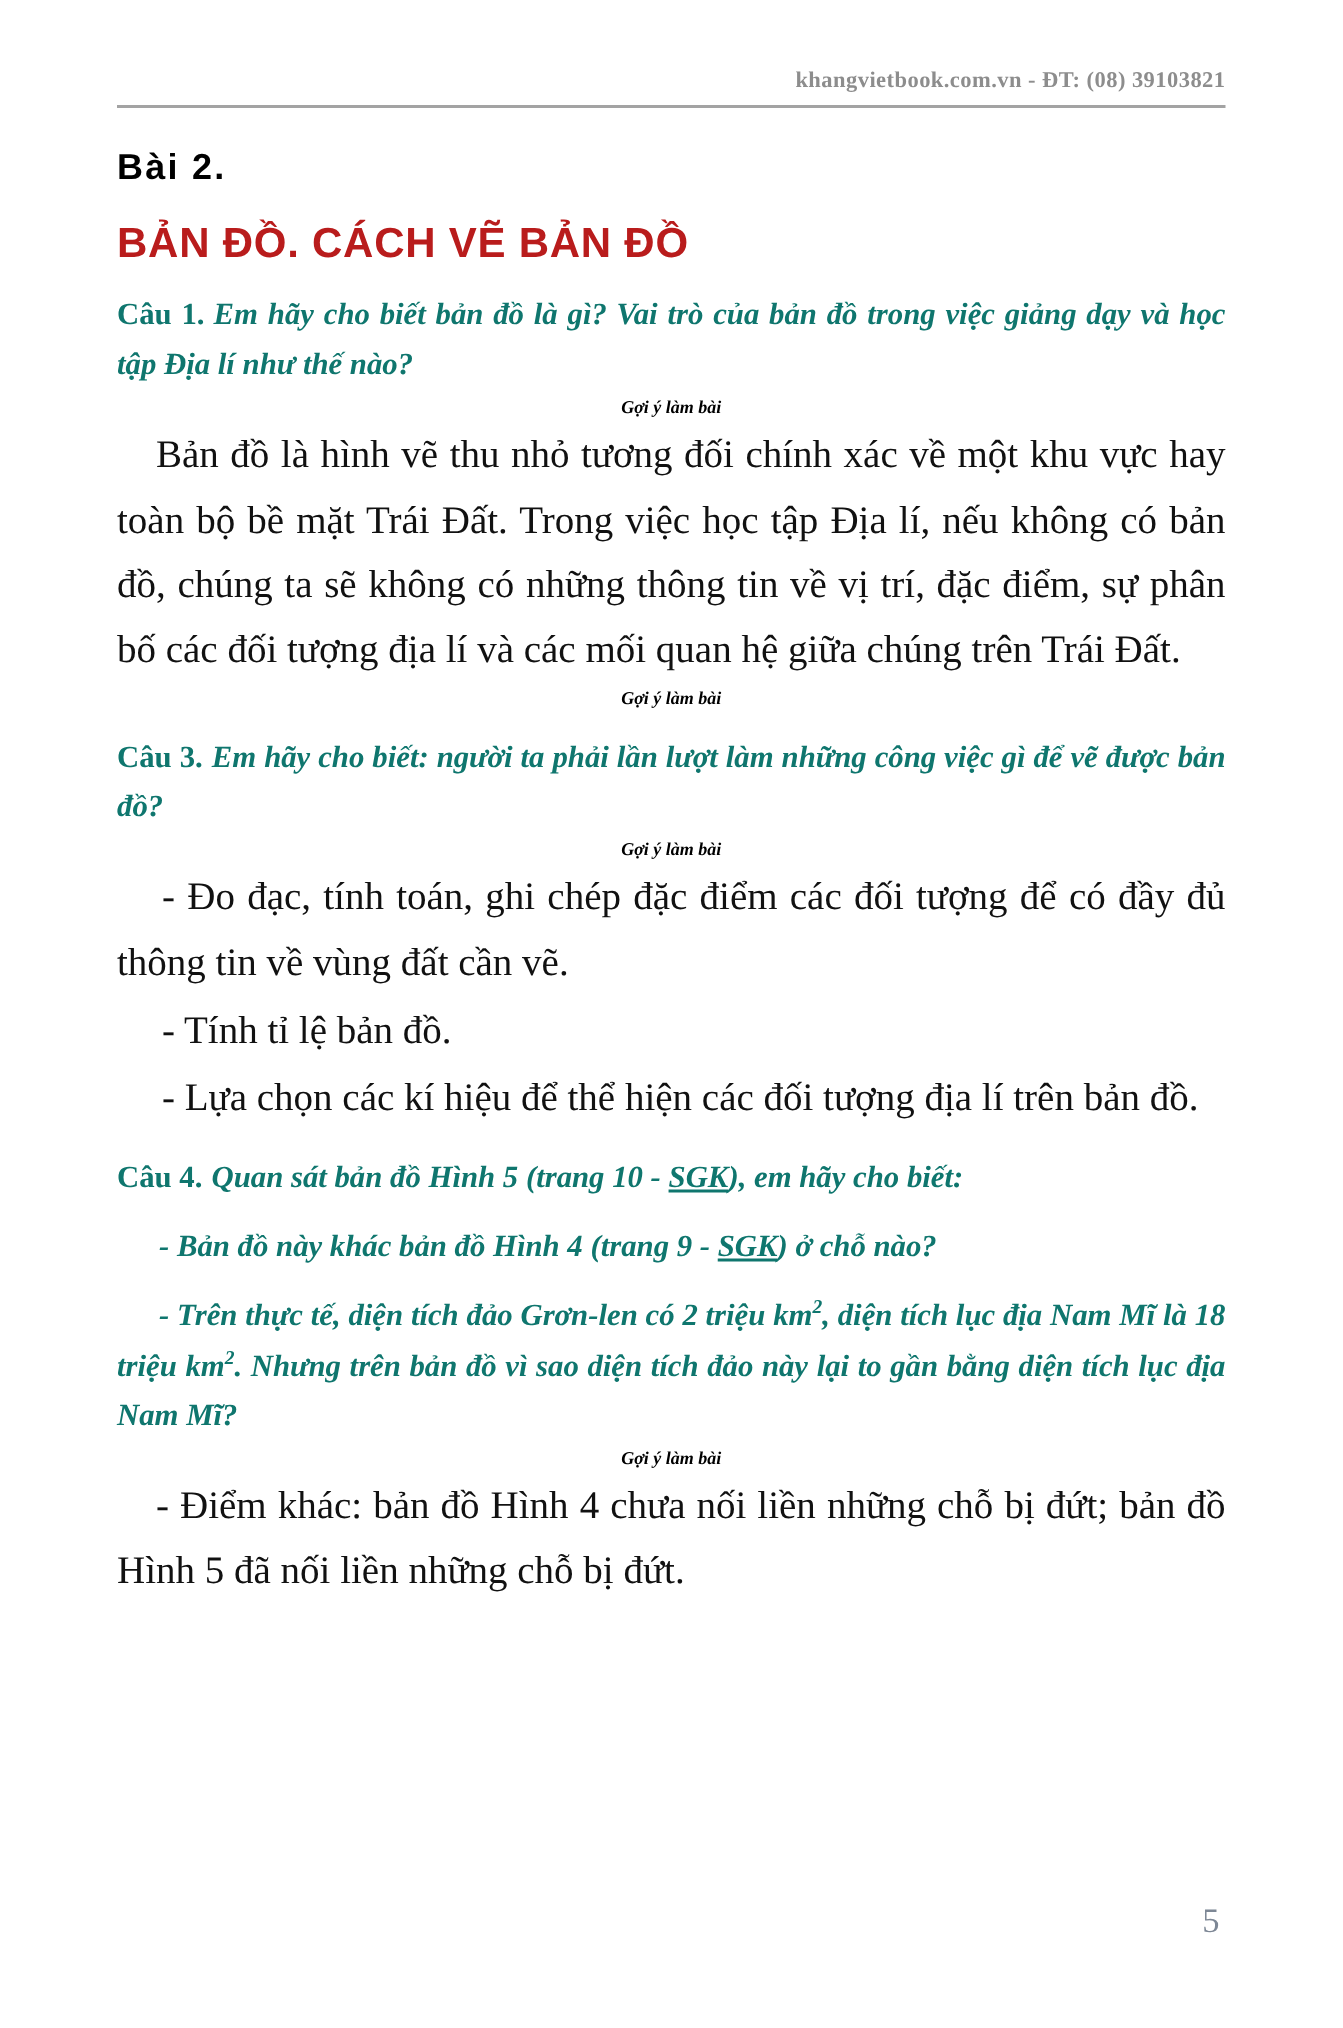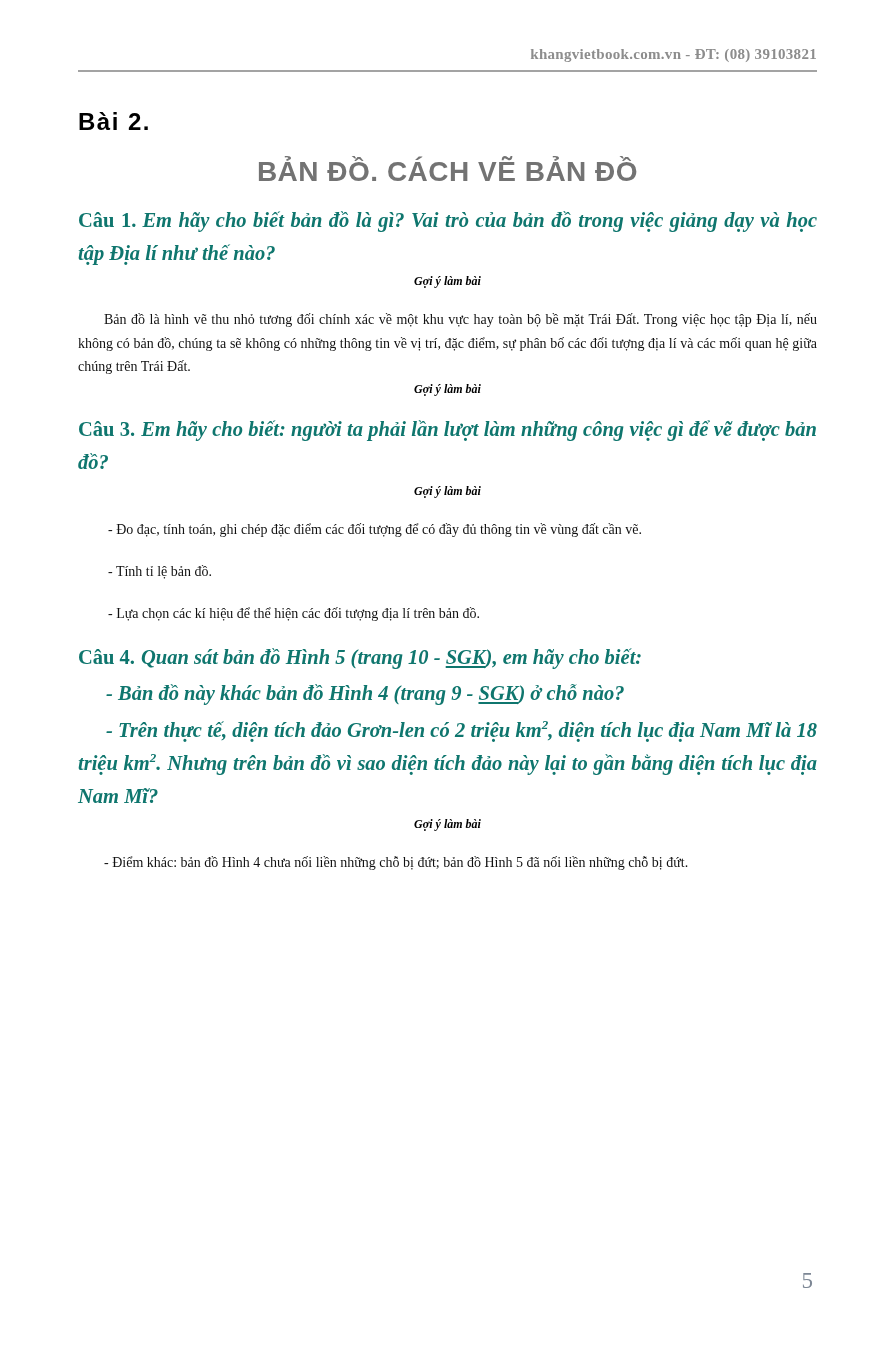--- a/index.html
+++ b/index.html
@@ -25,71 +25,71 @@
     font-size: 15px;
     letter-spacing: 0.3px;
     padding-bottom: 7px;
     border-bottom: 2.5px solid #a3a3a3;
   }
   .lesson-label {
     font-family: "Liberation Sans", sans-serif;
     font-weight: bold;
     font-size: 24px;
     letter-spacing: 1.5px;
-    margin-top: 36px;
+    margin-top: 26px;
     color: #000;
   }
   .doc-title {
-    text-align: center;
+    text-align: left;
     font-family: "Liberation Sans", sans-serif;
     font-weight: bold;
     font-size: 28px;
     letter-spacing: 0.5px;
     margin-top: 20px;
     margin-bottom: 6px;
-    color: #737373;
+    color: #b91c1c;
   }
   .question {
     font-size: 20.5px;
     line-height: 1.62;
     text-align: justify;
     margin-top: 16px;
     font-weight: bold;
     font-style: italic;
     color: #0f766e;
   }
   .question .qlabel {
     font-style: normal;
     padding-right: 6px;
   }
   .question.sub {
-    margin-top: 3px;
+    margin-top: 13px;
     text-indent: 28px;
   }
   .underline { text-decoration: underline; }
   sup.qsup {
     font-size: 13px;
     vertical-align: super;
     line-height: 0;
   }
   .hint {
     text-align: center;
     font-weight: bold;
     font-style: italic;
     font-size: 12px;
     margin-top: 4px;
     margin-bottom: 2px;
     color: #000;
   }
   .para {
-    font-size: 14px;
+    font-size: 26px;
     line-height: 1.66;
     text-align: justify;
     text-indent: 26px;
-    margin-top: 19px;
+    margin-top: 2px;
     color: #111;
   }
   .para.list-item { text-indent: 30px; }
   .page-number {
     position: absolute;
     right: 82px;
     bottom: 58px;
     font-size: 23px;
     color: #7d8795;
   }

